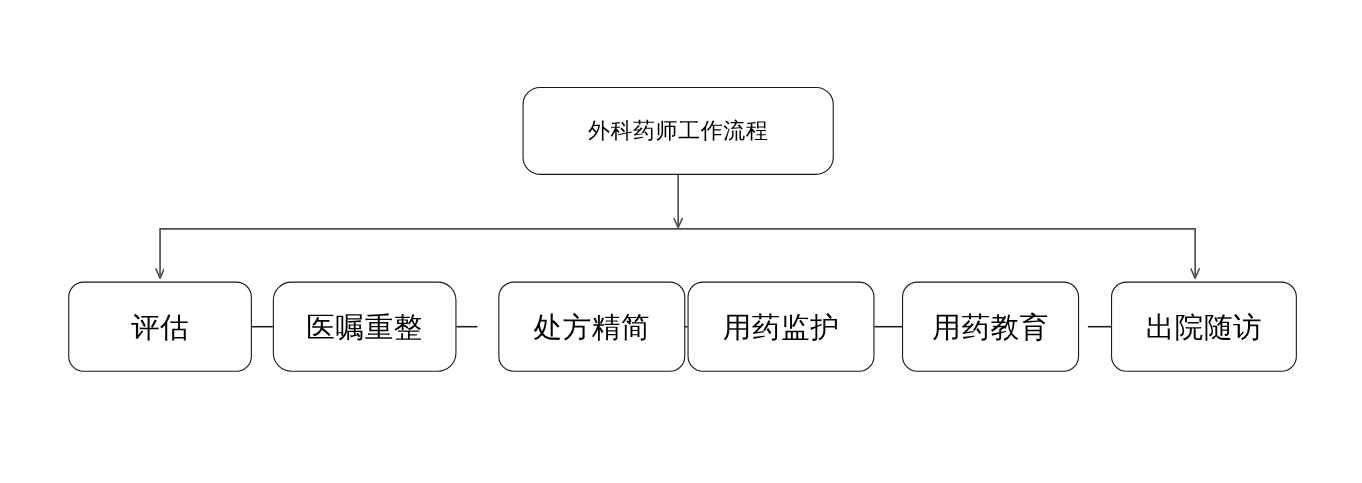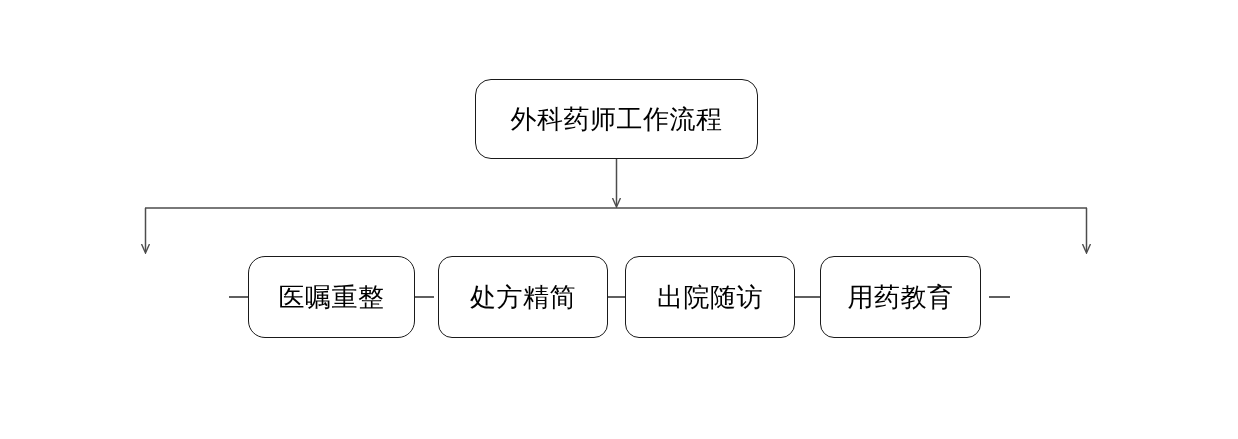--- a/index.html
+++ b/index.html
@@ -43,29 +43,29 @@
     white-space: nowrap;
   }
   .title-node {
     left: 475px;
     top: 79px;
     width: 283px;
     height: 80px;
     border-radius: 16px;
   }
   .title-node .node-label {
-    font-size: 26px;
+    font-size: 20px;
   }
   .step-node {
     top: 256px;
     height: 82px;
   }
   .step-0 { left: 62px;   width: 167px; }
   .step-1 { left: 248px;  width: 167px; border-radius: 17px; }
-  .step-2 { left: 438px;  width: 170px; }
+  .step-2 { left: 453px;  width: 170px; }
   .step-3 { left: 625px;  width: 170px; }
   .step-4 { left: 820px;  width: 161px; }
   .step-5 { left: 1010px; width: 169px; }
 </style>
 </head>
 <body>
 
 <div id="canvas">
 
   <svg class="connectors" viewBox="0 0 1238 439" width="1238" height="439" aria-hidden="true">
@@ -87,31 +87,37 @@
     <line x1="415" y1="297" x2="434" y2="297" stroke="#1a1a1a" stroke-width="1.4"></line>
     <line x1="604" y1="297" x2="625" y2="297" stroke="#1a1a1a" stroke-width="1.4"></line>
     <line x1="795" y1="297" x2="820" y2="297" stroke="#1a1a1a" stroke-width="1.4"></line>
     <line x1="989" y1="297" x2="1010" y2="297" stroke="#1a1a1a" stroke-width="1.4"></line>
   </svg>
 
   <div class="node title-node">
     <span class="node-label">外科药师工作流程</span>
   </div>
 
+  <div class="node step-node step-0">
+    <span class="node-label">评估</span>
+  </div>
 
   <div class="node step-node step-1">
     <span class="node-label">医嘱重整</span>
   </div>
 
   <div class="node step-node step-2">
     <span class="node-label">处方精简</span>
   </div>
 
   <div class="node step-node step-3">
-    <span class="node-label">出院随访</span>
+    <span class="node-label">用药监护</span>
   </div>
 
   <div class="node step-node step-4">
     <span class="node-label">用药教育</span>
   </div>
 
+  <div class="node step-node step-5">
+    <span class="node-label">出院随访</span>
+  </div>
 
 </div>
 
 </body></html>

